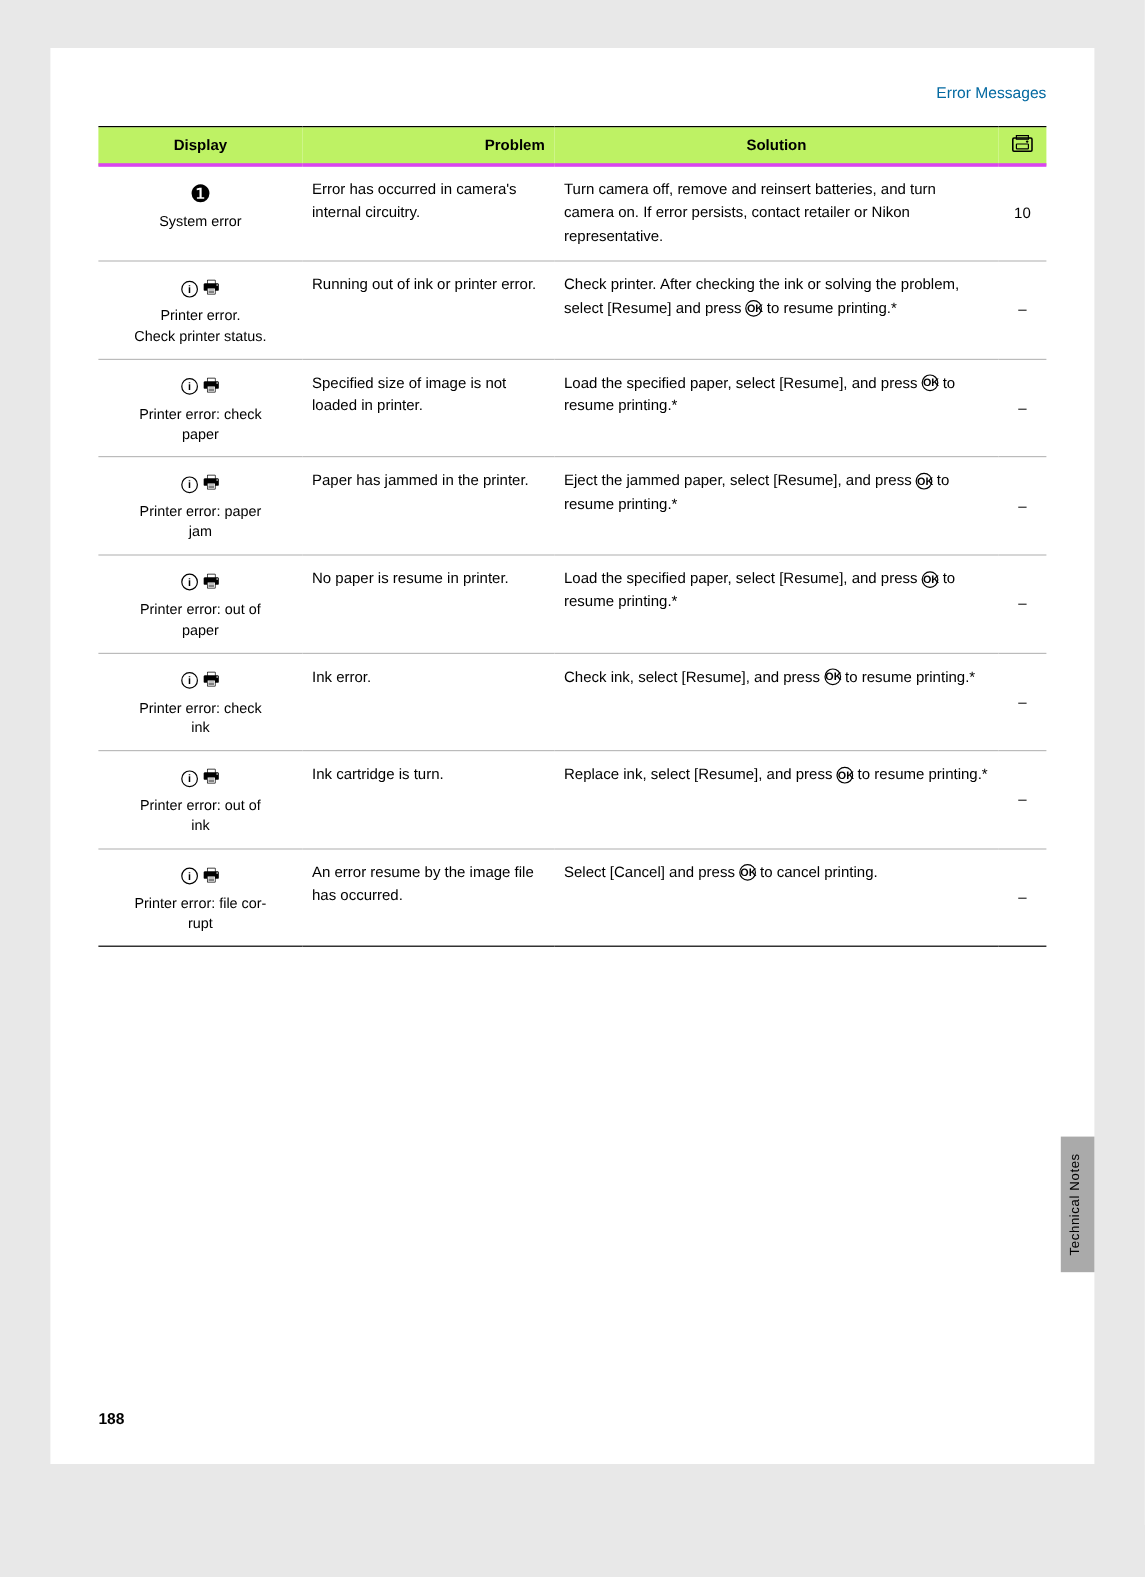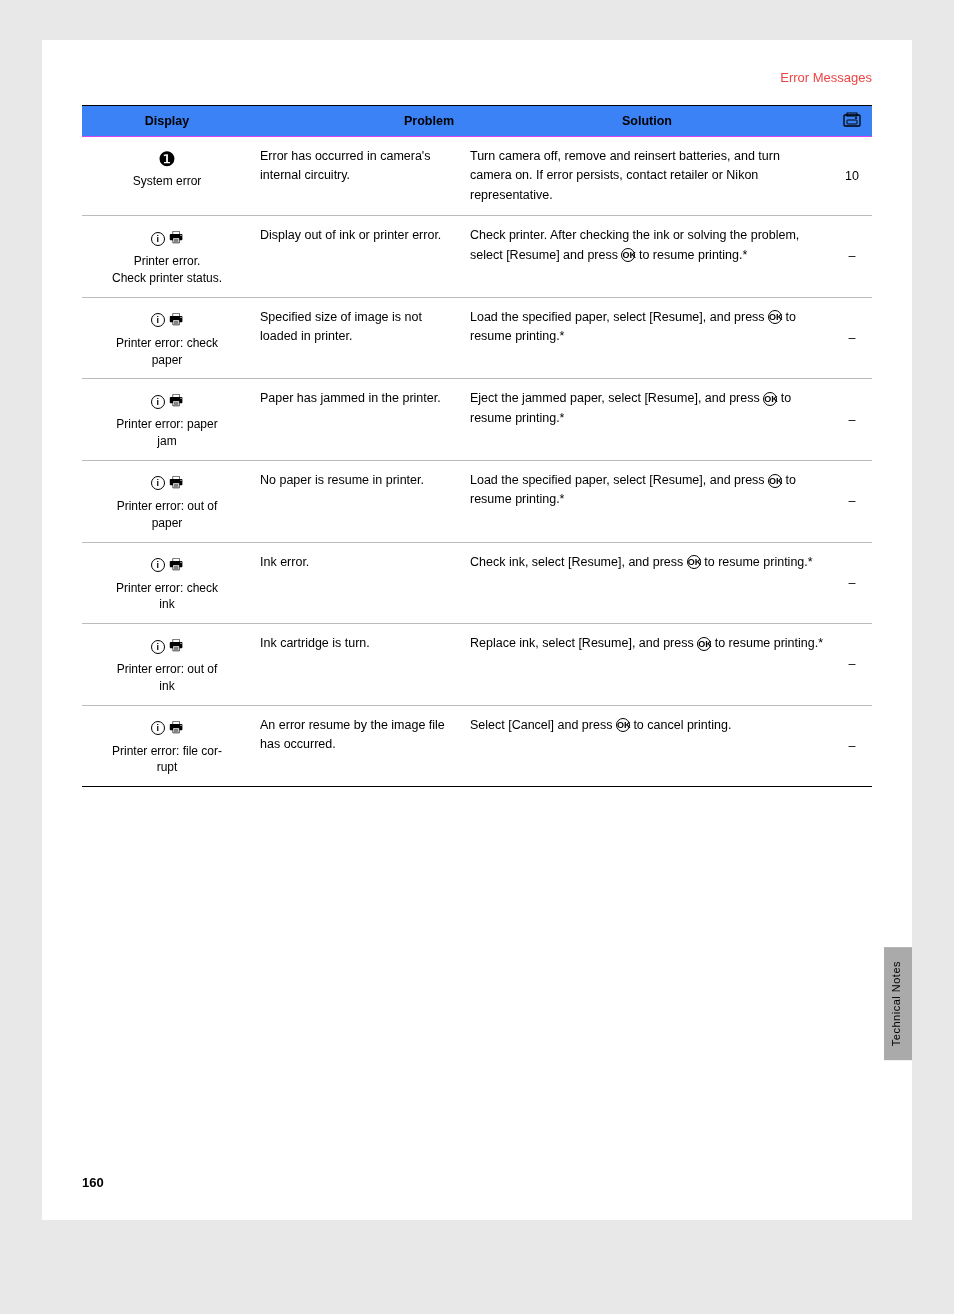--- a/index.html
+++ b/index.html
@@ -20,38 +20,38 @@
       min-height: 1180px;
       margin: 40px auto;
       padding: 30px 40px 60px 40px;
       position: relative;
     }
 
     .page-header {
       text-align: right;
       font-size: 13px;
       font-weight: normal;
-      color: #ef4444;
+      color: #0369a1;
       margin-bottom: 16px;
       padding-bottom: 4px;
     }
 
     table {
       width: 100%;
       border-collapse: collapse;
       font-size: 12.5px;
     }
 
     thead tr th {
       border-top: 1.5px solid #000;
-      border-bottom: 1px solid #d946ef;
+      border-bottom: 3px solid #d946ef;
       padding: 6px 8px;
       font-weight: bold;
       text-align: center;
-      background: #3b82f6;
+      background: #bef264;
     }
 
     thead tr th:first-child { text-align: center; width: 170px; }
     thead tr th:nth-child(2) { text-align: right; width: 210px; }
     thead tr th:nth-child(3) { text-align: center; }
     thead tr th:last-child { width: 40px; text-align: center; }
 
     tbody tr {
       border-bottom: 1px solid #bbb;
     }
@@ -157,21 +157,21 @@
           <td class="page-num-cell">10</td>
         </tr>
         <tr>
           <td class="display-cell">
       <span class="display-icons">
         <span style="display:inline-block;border:1.5px solid #000;border-radius:50%;width:14px;height:14px;text-align:center;line-height:12px;font-size:9px;font-weight:bold;vertical-align:middle;">i</span>
         <span style="font-size:15px;vertical-align:middle;">🖶</span>
       </span>
       <span class="display-text">Printer error.<br>Check printer status.</span>
     </td>
-          <td class="problem-cell">Display out of ink or printer error.</td>
+          <td class="problem-cell">Running out of ink or printer error.</td>
           <td class="solution-cell">Check printer. After checking the ink or solving the problem, select [Resume] and press <span style="display:inline-block;border:1.5px solid #000;border-radius:50%;width:14px;height:14px;text-align:center;line-height:12px;font-size:9px;font-weight:bold;vertical-align:middle;">OK</span> to resume printing.*</td>
           <td class="page-num-cell">–</td>
         </tr>
         <tr>
           <td class="display-cell">
       <span class="display-icons">
         <span style="display:inline-block;border:1.5px solid #000;border-radius:50%;width:14px;height:14px;text-align:center;line-height:12px;font-size:9px;font-weight:bold;vertical-align:middle;">i</span>
         <span style="font-size:15px;vertical-align:middle;">🖶</span>
       </span>
       <span class="display-text">Printer error: check<br>paper</span>
@@ -241,15 +241,15 @@
           <td class="page-num-cell">–</td>
         </tr>
       </tbody>
   </table>
 
   <div class="side-tab">
     <span>Technical Notes</span>
   </div>
 
   <div class="page-number">
-    <span>160</span>
+    <span>188</span>
   </div>
 </div>
 
 </body></html>

